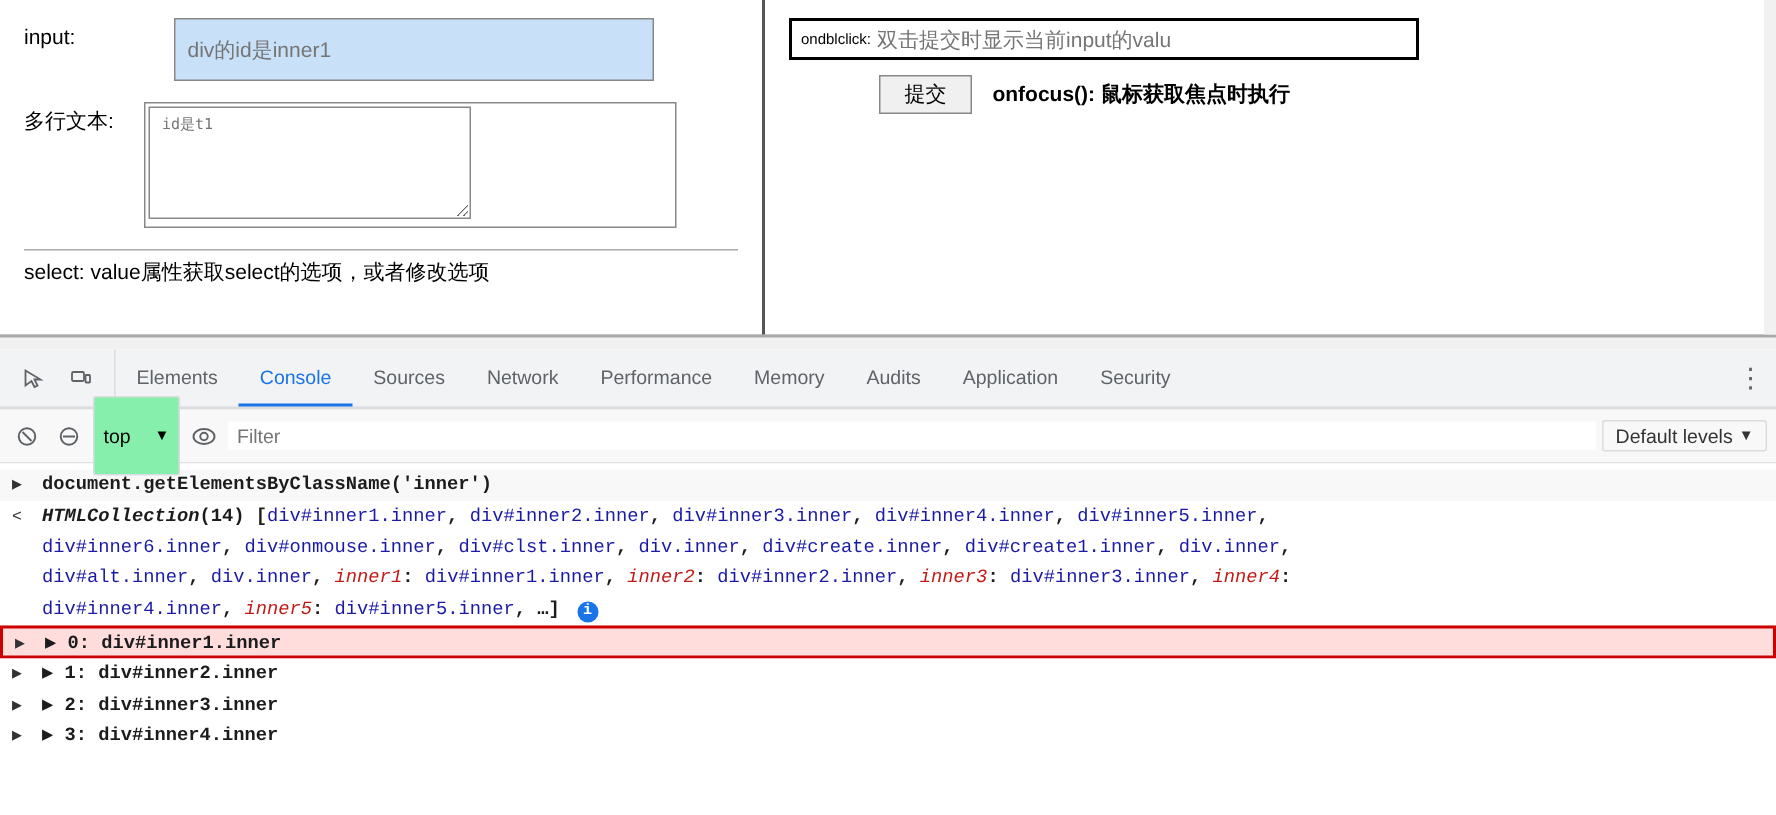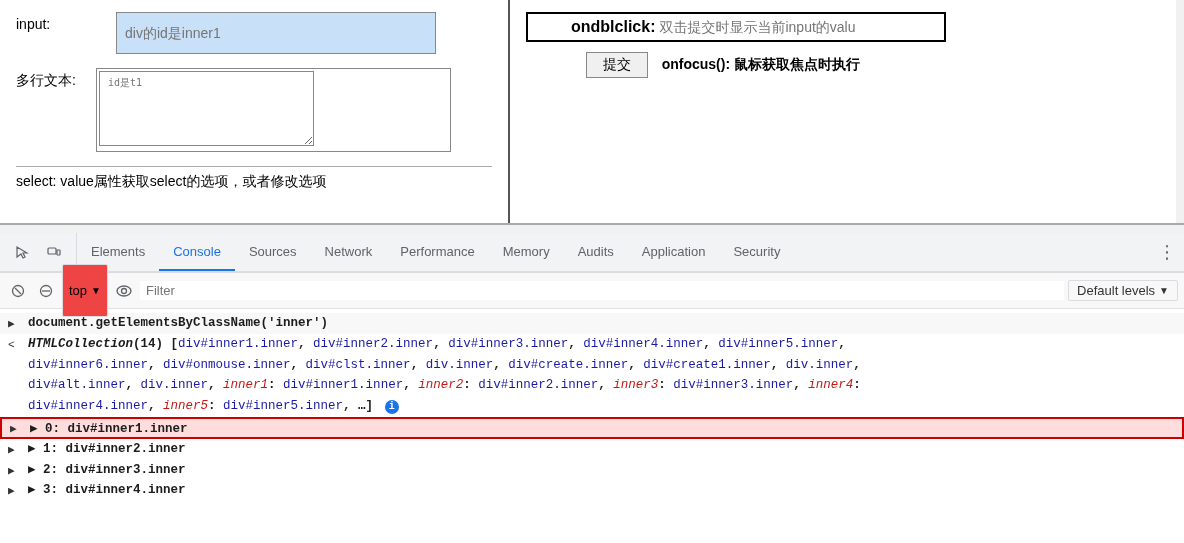--- a/index.html
+++ b/index.html
@@ -80,25 +80,24 @@
     .ondblclick-row {
       display: flex;
       align-items: center;
       margin-bottom: 10px;
       border: 2px solid #000;
       padding: 4px 6px;
       width: 420px;
     }
 
     .ondblclick-label {
-      font-size: 16px;
-      font-weight: bold;
+      font-size: 10px;
+      font-weight: normal;
       color: #000;
       white-space: nowrap;
-      margin-left: 37px;
     }
 
     .ondblclick-input {
       border: none;
       outline: none;
       font-size: 14px;
       color: #888;
       flex: 1;
       padding-left: 4px;
     }
@@ -203,22 +202,22 @@
       font-size: 14px;
       color: #5f6368;
     }
 
     .console-select-wrapper {
       display: flex;
       align-items: center;
       border: 1px solid #dadce0;
       border-radius: 2px;
       padding: 18px 6px;
-      background: #ef4444;
-      gap: 4px;
+      background: #86efac;
+      gap: 16px;
       cursor: pointer;
       font-size: 13px;
     }
 
     .console-filter {
       border: none;
       outline: none;
       font-size: 13px;
       flex: 1;
       padding: 2px 6px;

